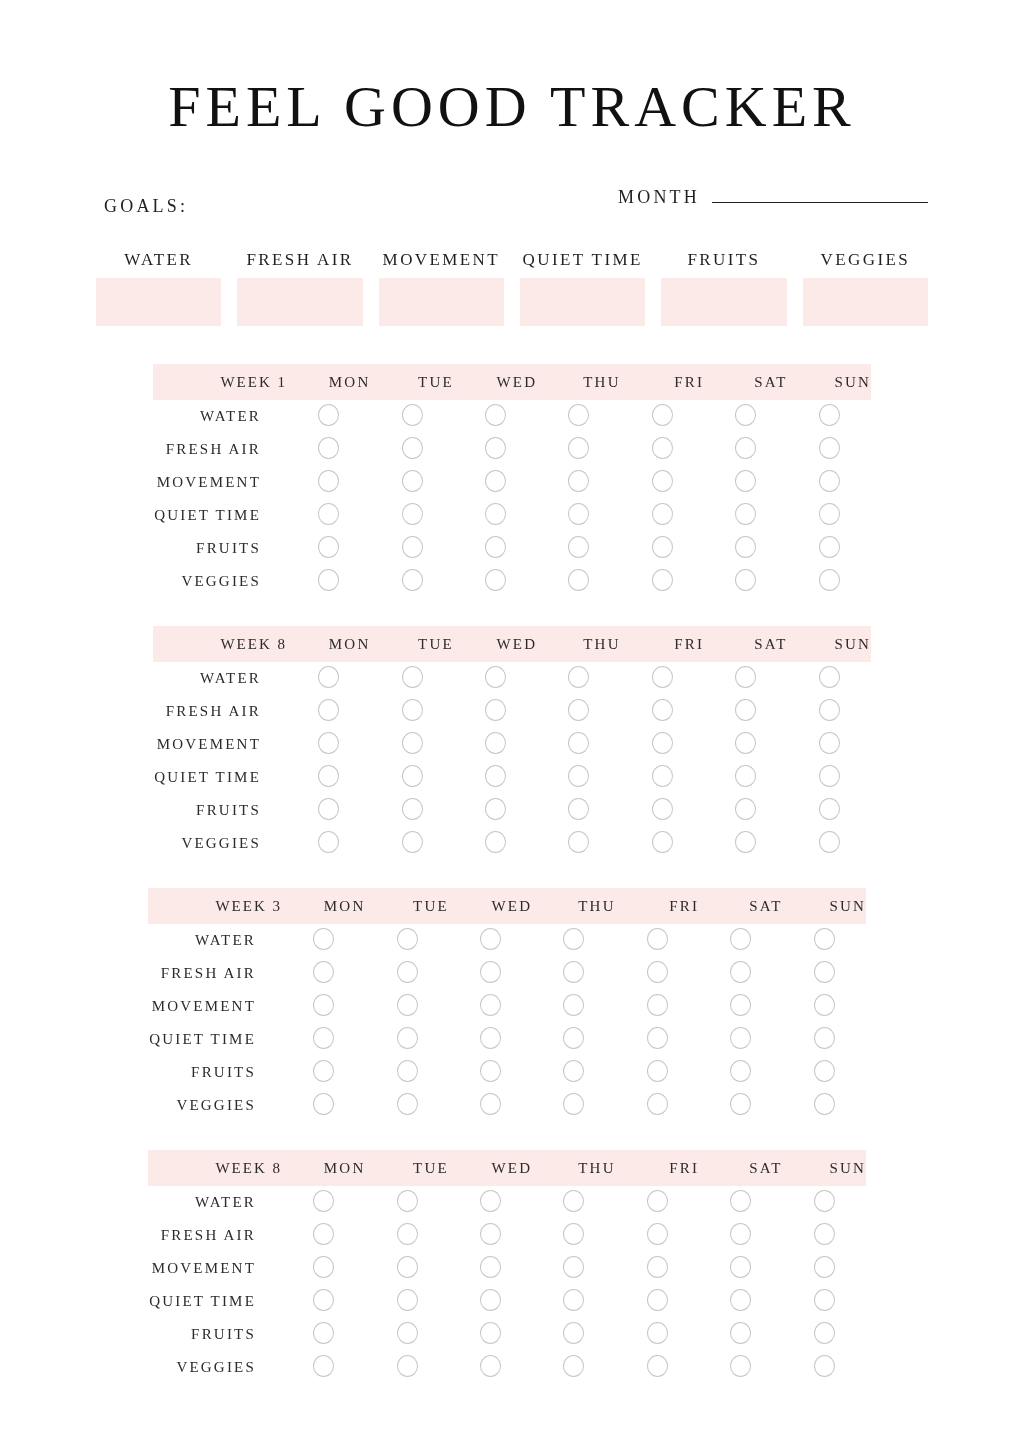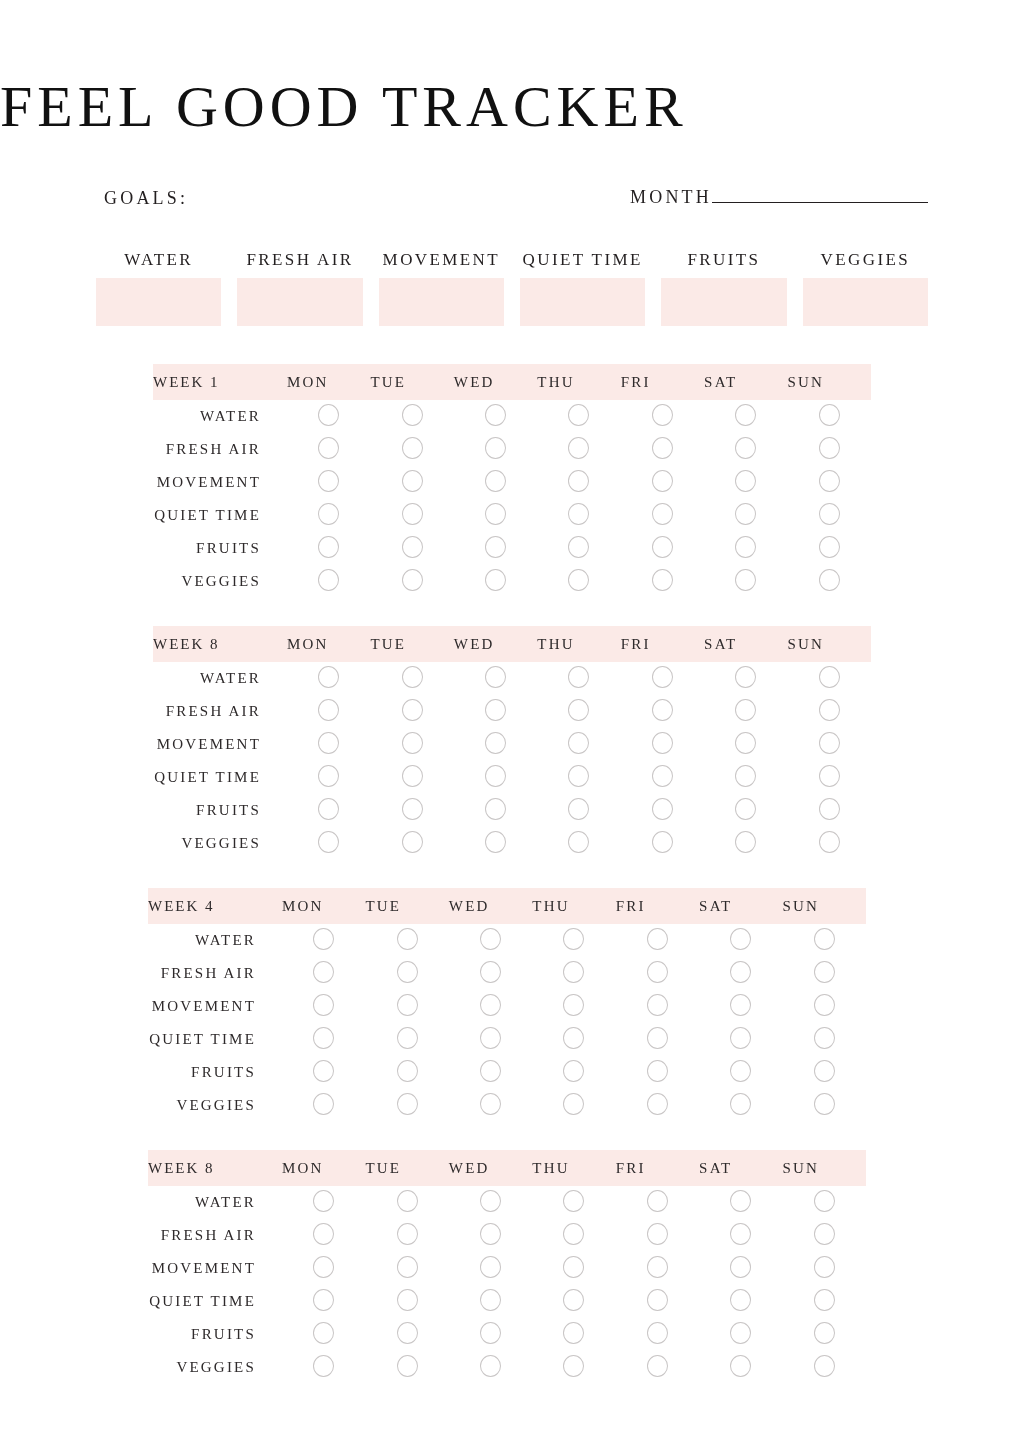--- a/index.html
+++ b/index.html
@@ -11,21 +11,21 @@
     width: 1024px;
     height: 1448px;
     font-family: "Liberation Serif", "DejaVu Serif", serif;
     color: #231f20;
     overflow: hidden;
     position: relative;
   }
 
   
   .page-title {
-    text-align: left;
+    text-align: center;
     font-size: 58px;
     letter-spacing: 5px;
     font-weight: 400;
     color: #111111;
     margin: 0;
     padding-top: 78px;
     line-height: 1;
     white-space: nowrap;
   }
 
@@ -33,31 +33,32 @@
   .meta-row {
     position: relative;
     margin-top: 52px;
     height: 32px;
     padding: 0 96px;
     box-sizing: border-box;
   }
   .goals-label {
     position: absolute;
     left: 104px;
-    top: 0;
+    top: 8px;
     font-size: 18px;
     letter-spacing: 3.2px;
     color: #231f20;
   }
   .month-wrap {
     position: absolute;
     right: 96px;
     top: 0;
     display: flex;
     align-items: flex-end;
+    gap: 12px;
   }
   .month-label {
     font-size: 18px;
     letter-spacing: 3.2px;
     color: #231f20;
     line-height: 1;
   }
   .month-rule {
     width: 216px;
     height: 1px;
@@ -112,21 +113,21 @@
   .week-table col.label-col { width: 134px; }
 
   .week-head th {
     background: #fbeae7;
     font-weight: 400;
     font-size: 15px;
     letter-spacing: 2.2px;
     color: #2e2a2b;
     height: 36px;
     padding: 0;
-    text-align: left;
+    text-align: right;
     vertical-align: middle;
   }
   .week-head th.week-name {
     letter-spacing: 2px;
   }
 
   .week-table td {
     padding: 0;
     height: 33px;
     vertical-align: middle;
@@ -376,21 +377,21 @@
           <col>
           <col>
           <col>
           <col>
           <col>
           <col>
           <col>
         </colgroup>
         <thead>
           <tr class="week-head">
-            <th class="week-name">WEEK 4</th>
+            <th class="week-name">WEEK 3</th>
             <th>MON</th>
             <th>TUE</th>
             <th>WED</th>
             <th>THU</th>
             <th>FRI</th>
             <th>SAT</th>
             <th>SUN</th>
           </tr>
         </thead>
         <tbody>

